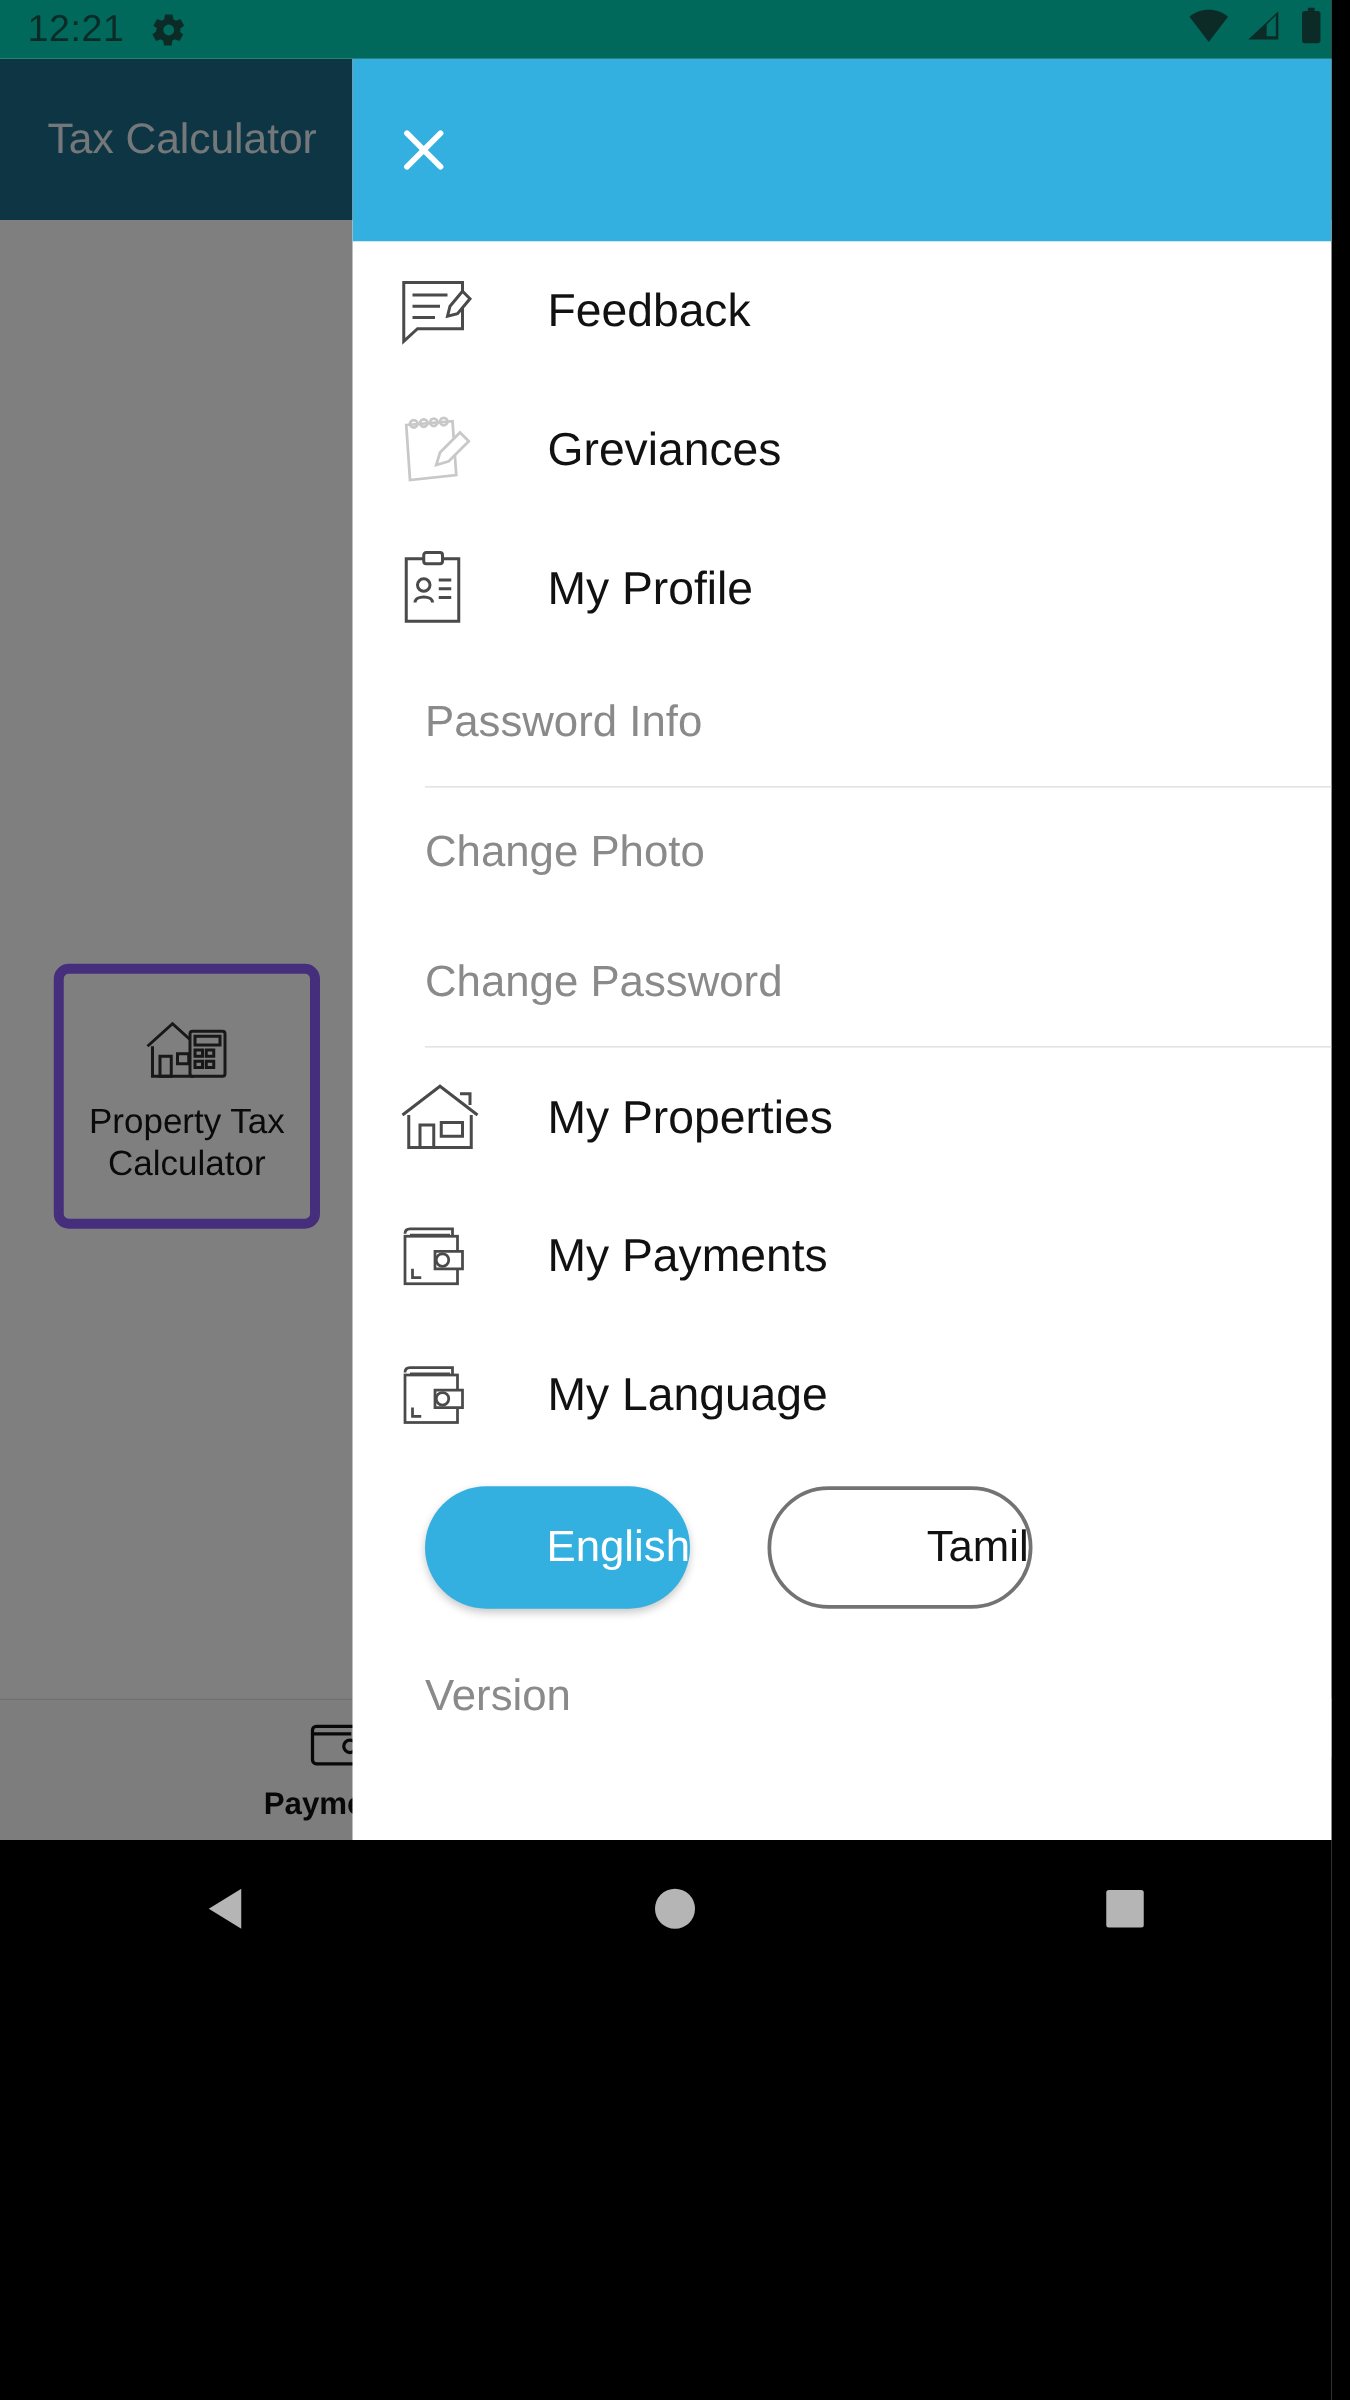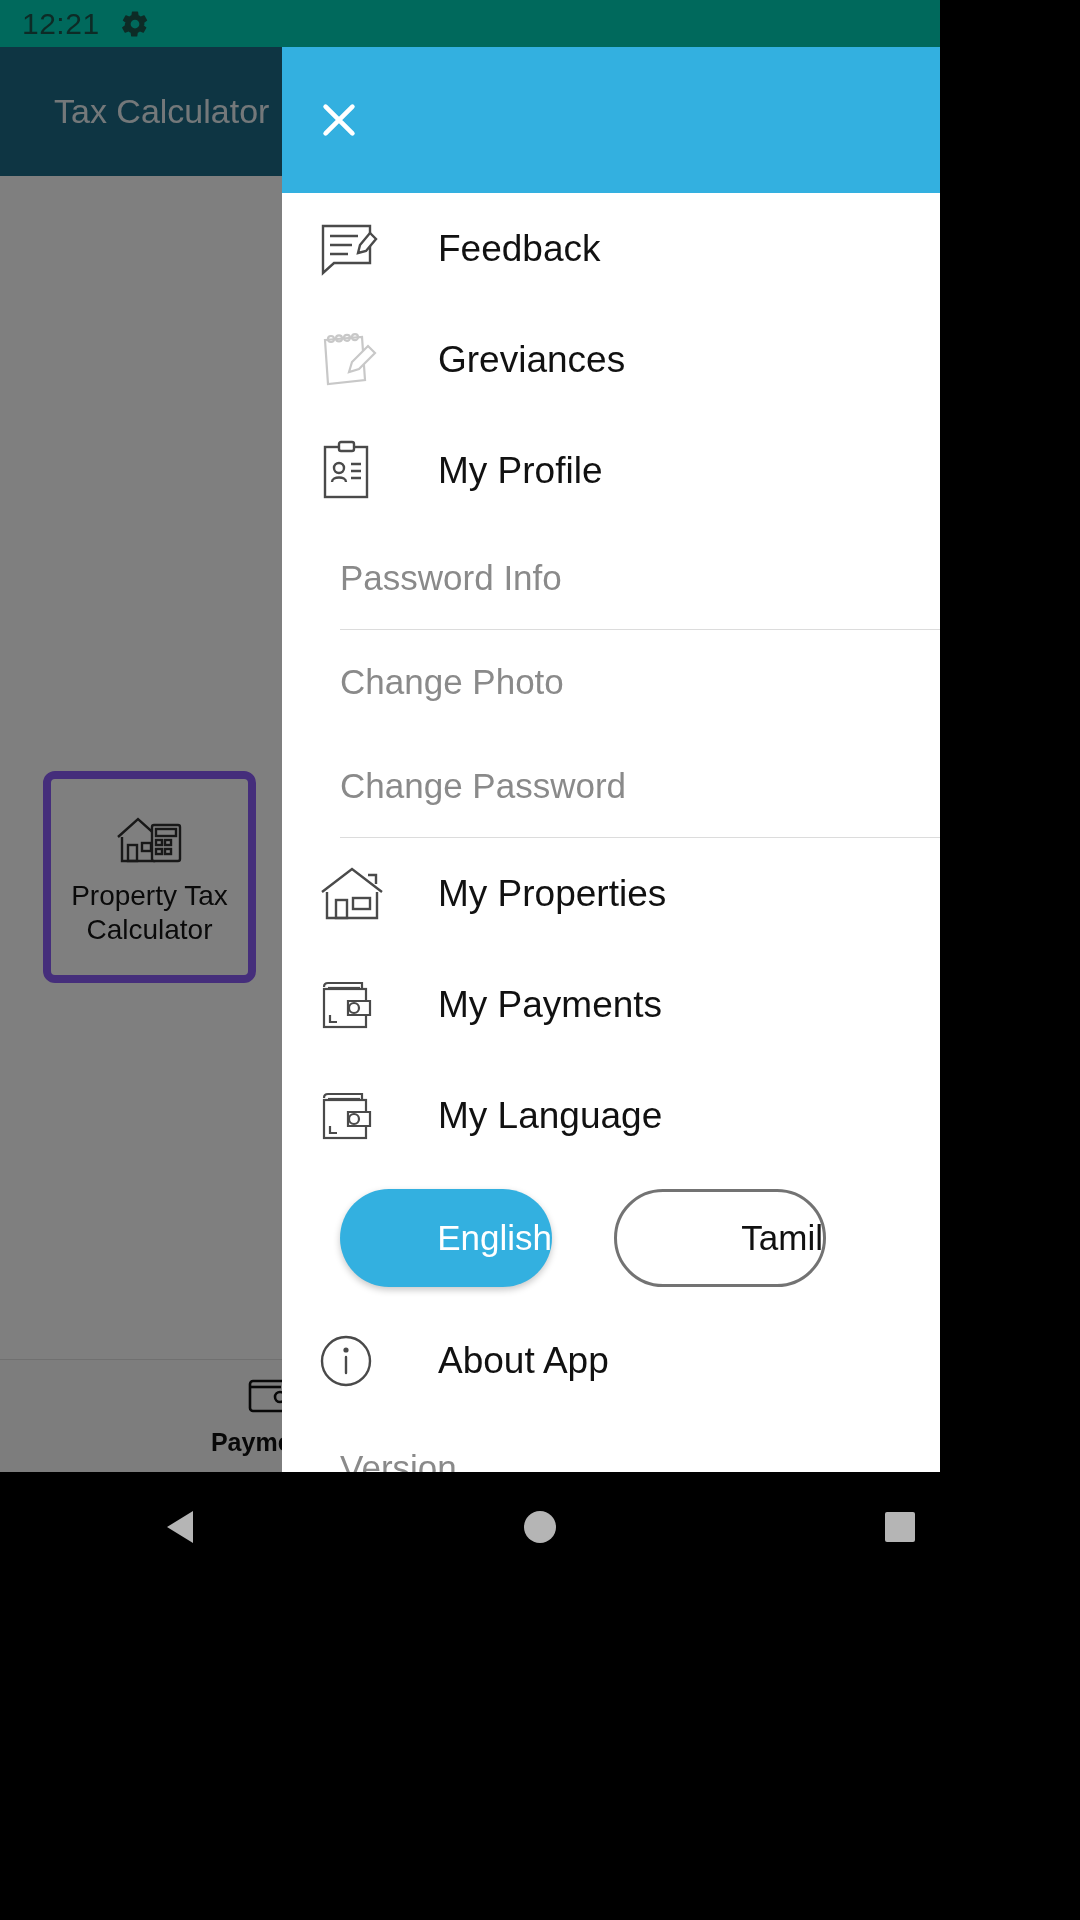--- a/index.html
+++ b/index.html
@@ -2,21 +2,21 @@
 <html><head>
 <meta charset="utf-8">
 <style>
   * { margin:0; padding:0; box-sizing:border-box; }
   html, body {
     width:1080px; height:1920px;
     background:#000;
     font-family:"Liberation Sans", sans-serif;
     overflow:hidden;
   }
-  #screen { position:relative; width:940px; height:1920px; background:#ffffff; overflow:hidden; }
+  #screen { position:relative; width:1065px; height:1920px; background:#ffffff; overflow:hidden; }
 
   
   .statusbar{
     position:absolute; top:0; left:0; width:1080px; height:47px;
     background:#00695c; display:flex; align-items:center; padding:0 22px;
     z-index:40;
   }
   .statusbar .clock{
     color:#0d2b26; font-size:30px; letter-spacing:0.5px; font-weight:400;
     font-family:"Liberation Sans", sans-serif;
@@ -24,21 +24,21 @@
   .statusbar .gear{ margin-left:20px; display:flex; align-items:center; }
   .statusbar .spacer{ flex:1; }
   .statusbar .sysicons{ display:flex; align-items:center; gap:12px; }
 
   
   .bg-app{ position:absolute; inset:0; top:47px; height:1425px; background:#ffffff; }
   .bg-appbar{
     position:absolute; top:0; left:0; width:1080px; height:129px;
     background:#1c6b86; display:flex; align-items:center; padding-left:38px;
   }
-  .bg-appbar .title{ color:#e9f1f4; font-size:34px; font-weight:400;margin-left:16px; }
+  .bg-appbar .title{ color:#e9f1f4; font-size:34px; font-weight:400; }
   .bg-body{ position:absolute; top:129px; left:0; width:1080px; height:1230px; background:#ffffff; }
   .bg-heading{
     position:absolute; top:185px; left:0; width:1080px; text-align:center;
     color:#1c6b86; font-size:33px; font-weight:bold; letter-spacing:0.3px;
   }
   .bg-dot{ position:absolute; top:260px; left:540px; width:6px; height:10px; background:#111; }
   .tile{
     position:absolute; left:43px; top:595px; width:213px; height:212px;
     border:8px solid #8b5cf6; border-radius:12px;
     display:flex; flex-direction:column; align-items:center; justify-content:center; gap:6px;
@@ -313,30 +313,20 @@
 
       <div class="lang-row">
         <div class="pill filled">
           <span>English</span>
         </div>
         <div class="pill outline">
           <span>Tamil</span>
         </div>
       </div>
 
-      <div class="menu-row">
-        <span class="ico">
-          <svg width="56" height="56" viewBox="0 0 56 56" fill="none" stroke="#4a4a4a" stroke-width="2.4">
-            <circle cx="28" cy="28" r="24"></circle>
-            <circle cx="28" cy="17" r="2.6" fill="#4a4a4a" stroke="none"></circle>
-            <path d="M28 24 L28 40" stroke-linecap="round"></path>
-          </svg>
-        </span>
-        <span class="lbl">About App</span>
-      </div>
 
       <div class="sub-row">
         <span class="sub-lbl">Version</span>
 
       </div>
 
     </div>
   </div>
 
   <div class="navbar">

